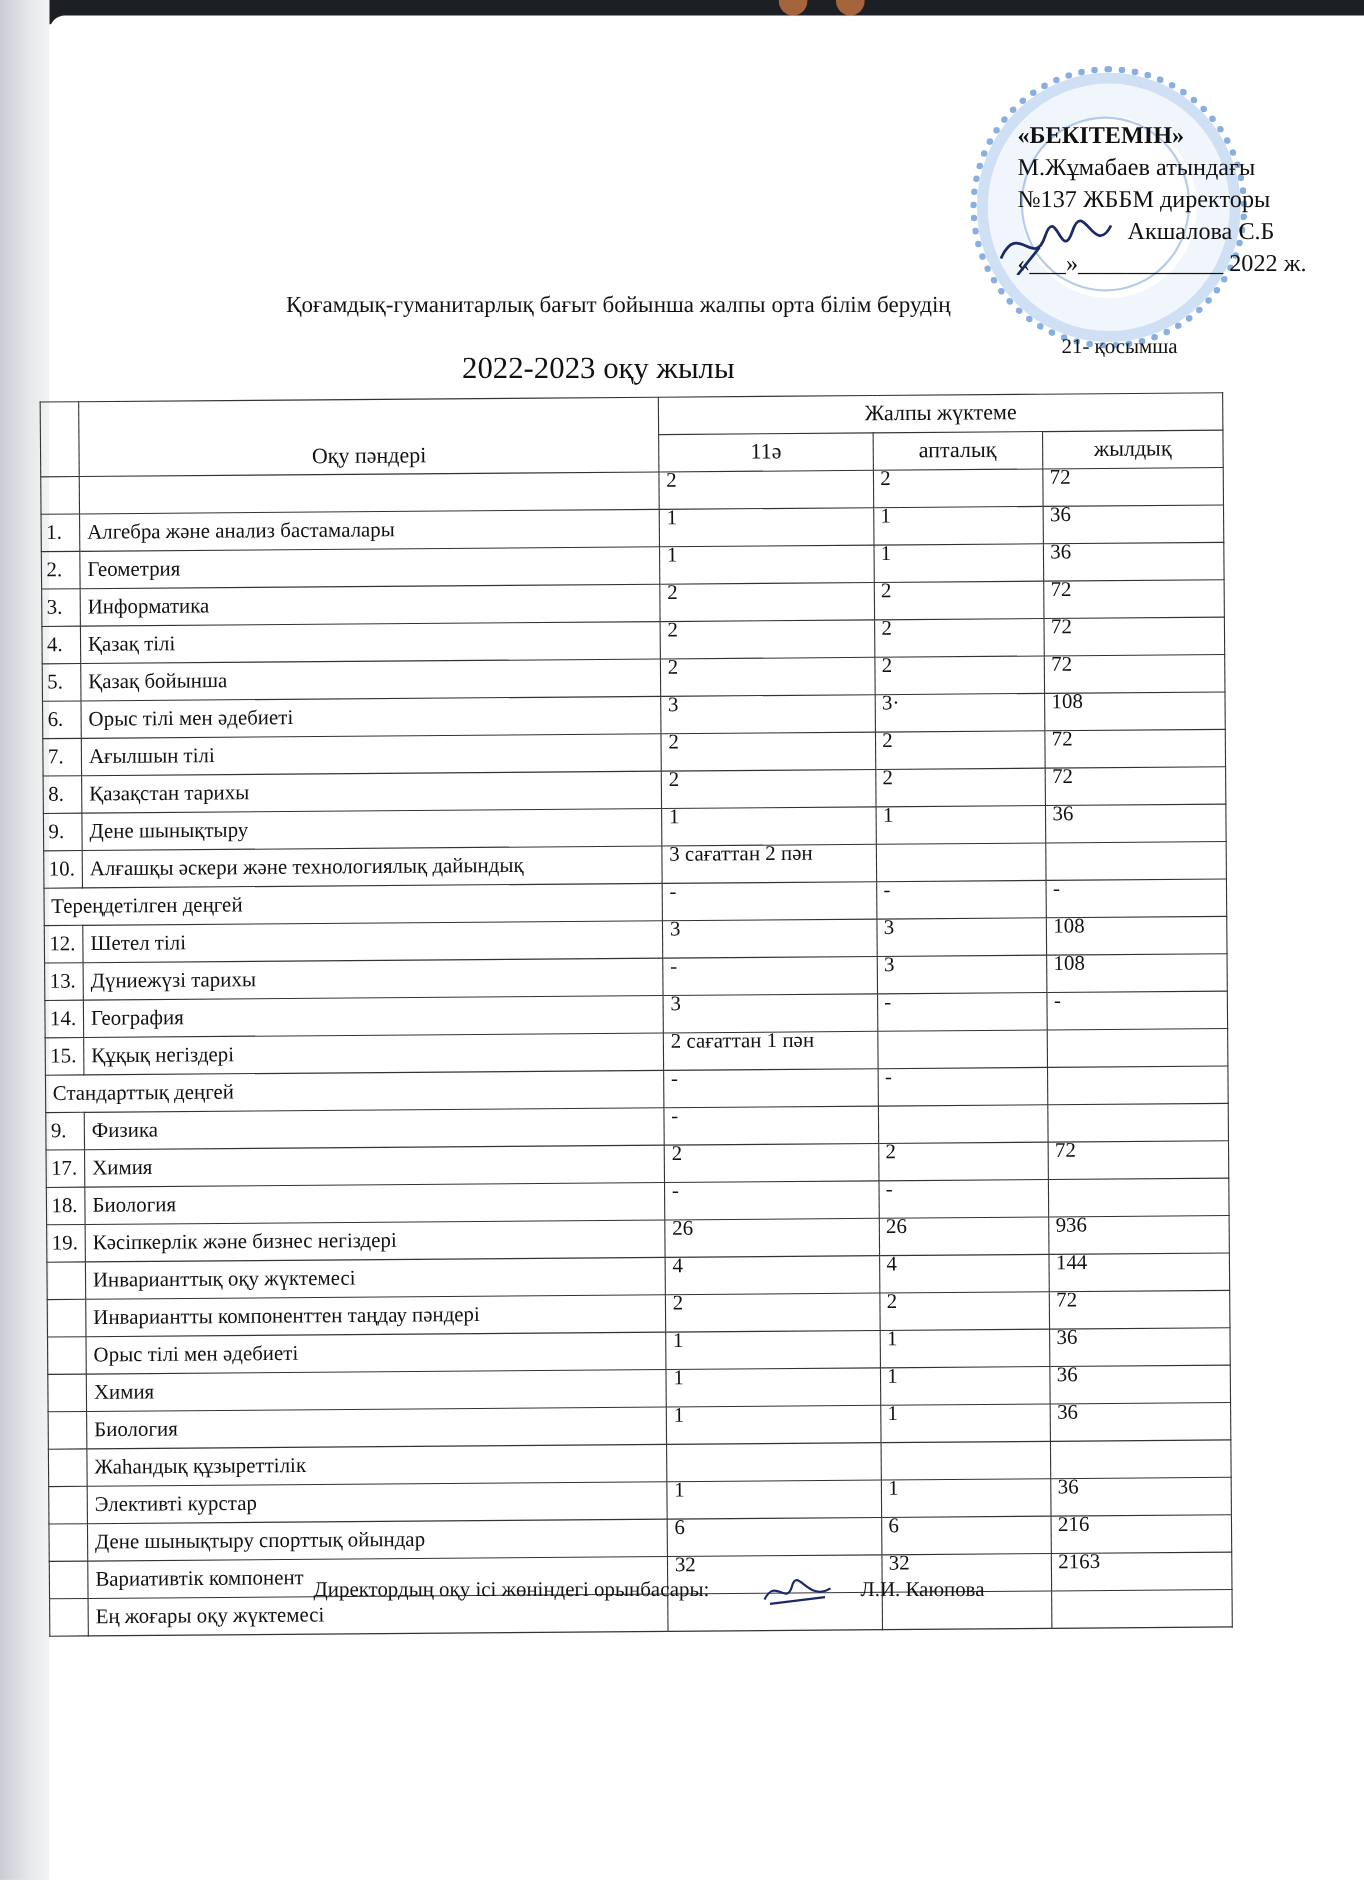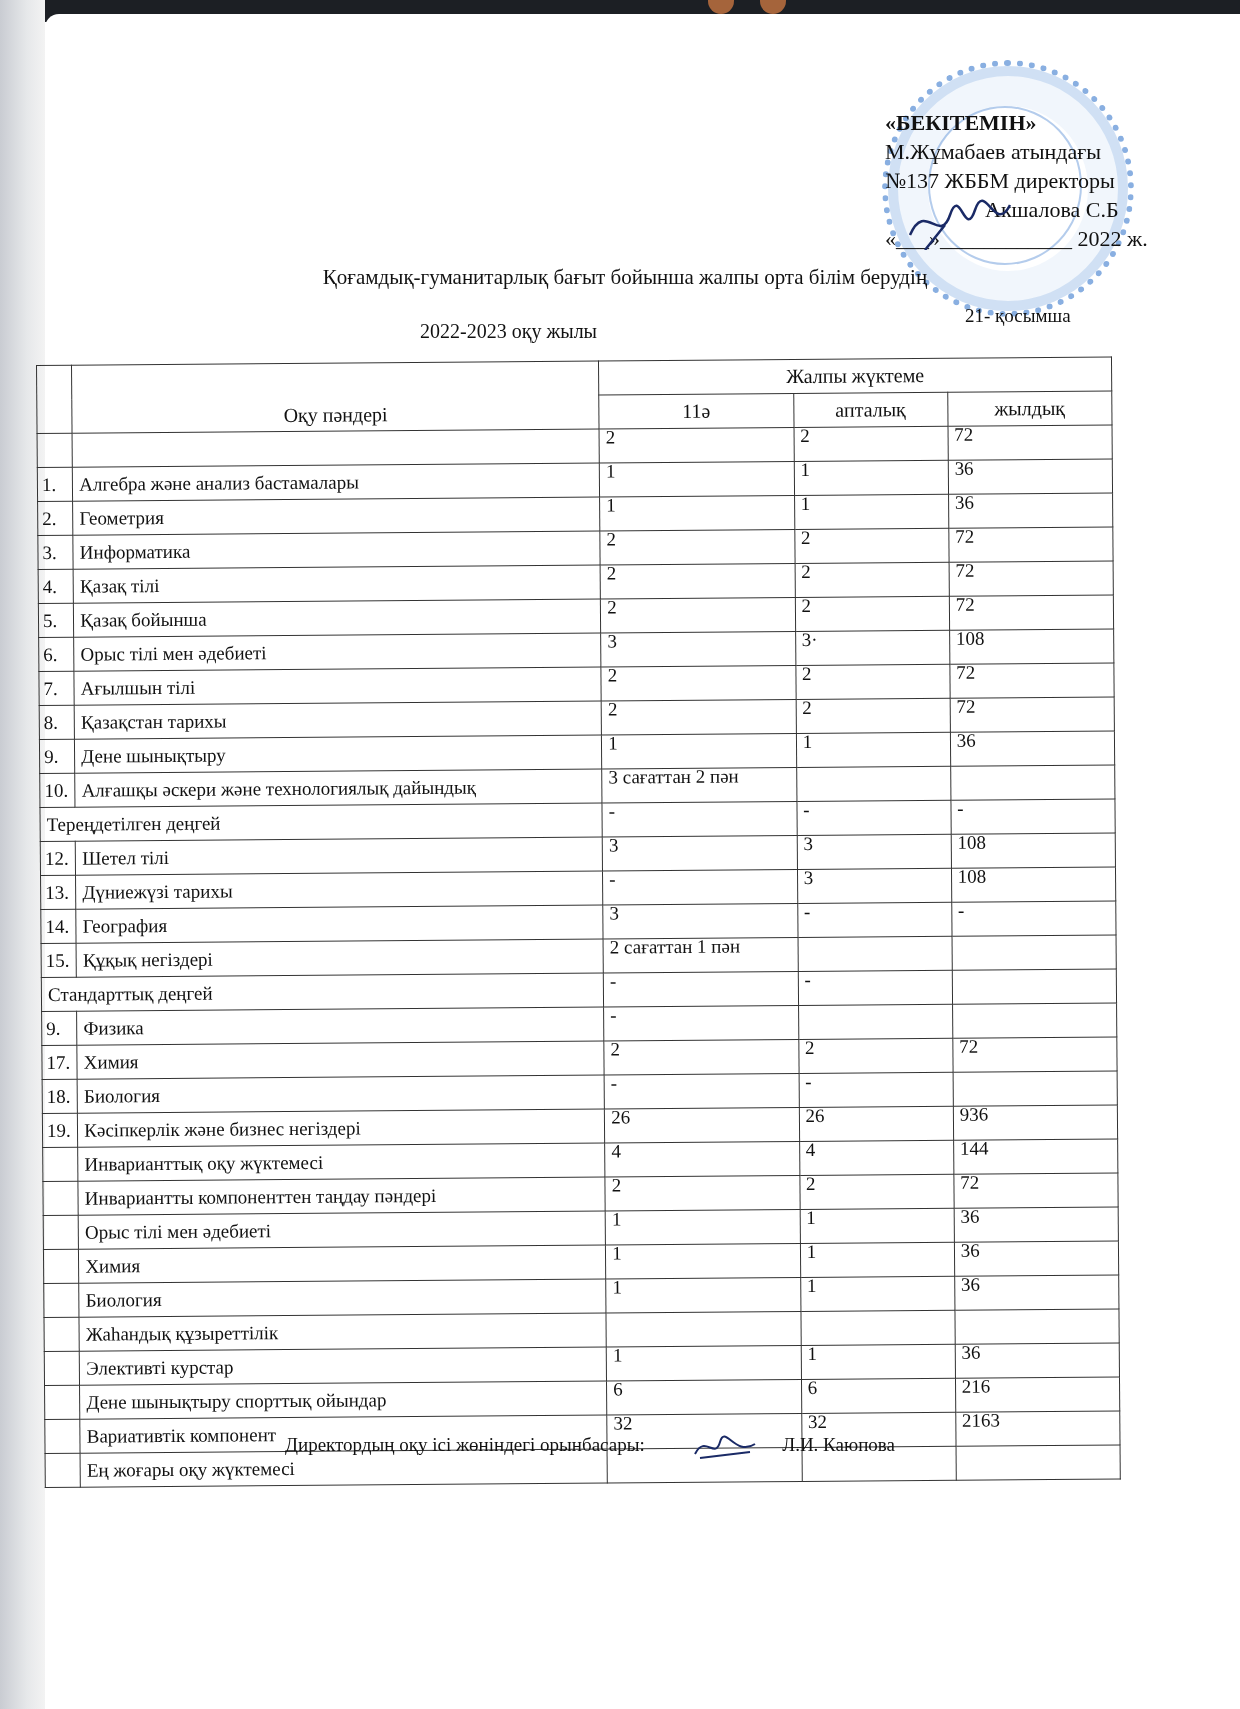--- a/index.html
+++ b/index.html
@@ -5,27 +5,27 @@
   html, body { margin:0; padding:0; }
   body { width:1240px; height:1709px; position:relative; overflow:hidden; background:#ffffff; font-family:"Liberation Serif", serif; color:#111; }
   .bg-top { position:absolute; left:0; top:0; width:1240px; height:22px; background:#1c1f24; }
   .bg-left { position:absolute; left:0; top:0; width:45px; height:1709px; background:linear-gradient(90deg,#c9ccd2,#e6e8ea 60%,#f3f3f3); }
   .top-ornament { position:absolute; left:698px; top:0; width:120px; height:16px; }
   .top-ornament span { position:absolute; top:0; width:26px; height:14px; border-radius:0 0 14px 14px; background:#a5643b; }
   .sheet { position:absolute; left:45px; top:14px; width:1195px; height:1695px; background:#fff; border-radius:14px 0 0 0; }
 
   .approve { position:absolute; left:885px; top:108px; font-size:22px; line-height:29px; }
   .approve .bold { font-weight:bold; }
-  .approve div { white-space:nowrap; }
+  .approve div { white-space:nowrap;margin-left:40px; }
   .stamp { position:absolute; left:882px; top:60px; width:240px; height:245px; border-radius:50%; border:6px dotted rgba(40,110,200,0.55); box-shadow: inset 0 0 0 10px rgba(60,130,210,0.18), inset 0 0 0 40px rgba(60,130,210,0.07); }
   .stamp-inner { position:absolute; left:40px; top:40px; width:150px; height:155px; border-radius:50%; border:2px solid rgba(40,110,200,0.35); }
   .signature { position:absolute; left:905px; top:195px; width:110px; height:55px; }
 
-  .title { position:absolute; left:260px; top:265px; width:730px; text-align:center; font-size:21px; line-height:25px; }
-  .year { position:absolute; left:420px; top:320px; font-size:20px; }
+  .title { position:absolute; left:260px; top:265px; width:730px; font-size:21px; line-height:25px; }
+  .year { position:absolute; left:420px; top:320px; font-size:28px; }
   .appendix { position:absolute; left:965px; top:305px; font-size:19px; }
 
   table.plan { position:absolute; left:36px; top:365px; width:1076px; border-collapse:collapse; font-size:19px; transform:rotate(-0.45deg); transform-origin:left top; }
   table.plan td, table.plan th { border:1.5px solid #333; padding:0 6px; height:33px; font-weight:normal; vertical-align:middle; }
   table.plan th { font-size:20px; }
   .c-num { width:26px; text-align:left; padding:0 4px !important; }
   .c-name { width:510px; }
   .c-v { width:180px; }
   .c-w { width:140px; }
   .c-y { width:150px; }

